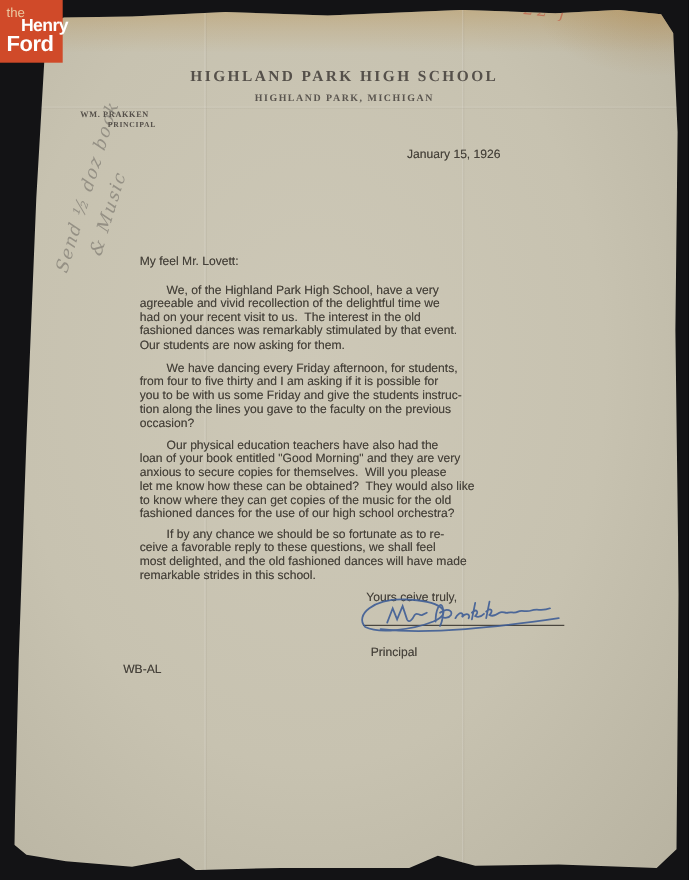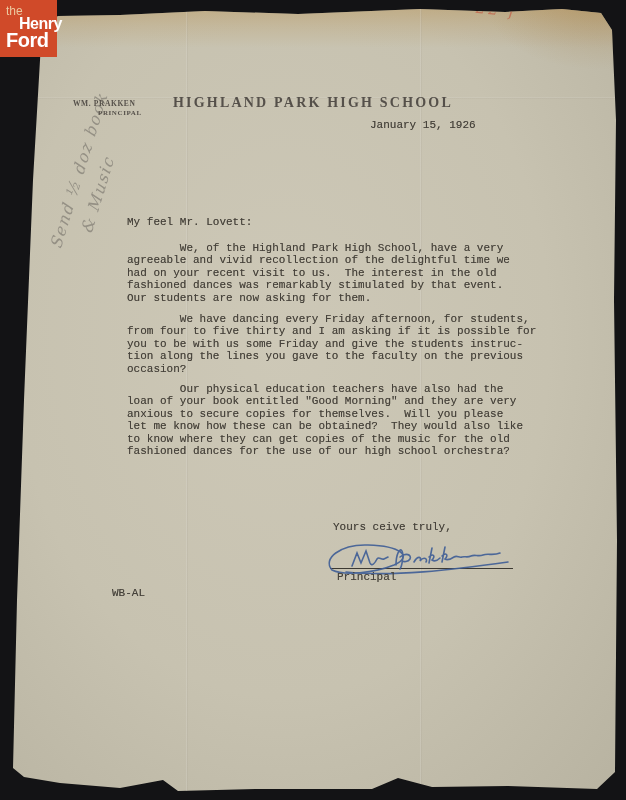--- a/index.html
+++ b/index.html
@@ -27,31 +27,32 @@
     position:absolute;right:0;top:0;width:140px;height:70px;
     background:radial-gradient(ellipse at 80% 10%, rgba(170,130,70,.35), rgba(170,130,70,0) 70%);
   }
   .crease-v{position:absolute;top:0;bottom:0;width:2px;
     background:linear-gradient(90deg, rgba(255,255,255,.22), rgba(110,100,80,.14));}
   .crease-h{position:absolute;left:0;right:0;height:2px;
     background:linear-gradient(180deg, rgba(255,255,255,.16), rgba(110,100,80,.10));}
   
   .typed{
     position:absolute;
-    font-family:Liberation Mono, monospace;
+    font-family:Liberation Sans, sans-serif;
     font-size:11px;line-height:12.4px;letter-spacing:0px;
     color:#45413a;white-space:pre;
     text-shadow:0 0 .5px rgba(70,64,52,.55);
+    margin-top:16px;
   }
   .addr{line-height:14px;}
   
   .lh-name{
     position:absolute;left:0;top:63px;width:100%;text-align:center;
     font-family:"Liberation Serif","DejaVu Serif",serif;
-    font-size:14px;font-weight:bold;letter-spacing:2.2px;color:#55504a;margin-top:32px;
+    font-size:14px;font-weight:bold;letter-spacing:2.2px;color:#55504a;
   }
   .lh-city{
     position:absolute;left:0;top:84px;width:100%;text-align:center;
     font-family:"Liberation Serif","DejaVu Serif",serif;
     font-size:9px;font-weight:bold;letter-spacing:1.4px;color:#5a554f;
   }
   .lh-principal{
     position:absolute;left:73px;top:99px;
     font-family:"Liberation Serif","DejaVu Serif",serif;
     font-size:7.5px;font-weight:bold;letter-spacing:.6px;color:#55504a;white-space:pre;
@@ -99,20 +100,21 @@
     <div class="crease-v" style="left:186px"></div>
     <div class="crease-v" style="left:420px"></div>
     <div class="crease-h" style="top:97px"></div>
 
     <div class="red-mark">22 f</div>
 
     <div class="pencil">Send ½ doz book
     &amp; Music</div>
 
     <div class="lh-name">HIGHLAND PARK HIGH SCHOOL</div>
+    <div class="lh-city">HIGHLAND PARK, MICHIGAN</div>
     <div class="lh-principal">WM. PRAKKEN</div>
     <div class="lh-principal-title">PRINCIPAL</div>
 
     <div class="typed" style="left:370px;top:119px">January 15, 1926</div>
 
 
     <div class="typed" style="left:127px;top:216px">My feel Mr. Lovett:</div>
 
     <div class="typed" style="left:127px;top:242px">        We, of the Highland Park High School, have a very
 agreeable and vivid recollection of the delightful time we
@@ -123,20 +125,24 @@
 loan of your book entitled "Good Morning" and they are very
 anxious to secure copies for themselves.  Will you please
 let me know how these can be obtained?  They would also like
 to know where they can get copies of the music for the old
 fashioned dances for the use of our high school orchestra?</div>
     <div class="typed" style="left:127px;top:313px">        We have dancing every Friday afternoon, for students,
 from four to five thirty and I am asking if it is possible for
 you to be with us some Friday and give the students instruc-
 tion along the lines you gave to the faculty on the previous
 occasion?</div>
+    <div class="typed" style="left:127px;top:464px">        If by any chance we should be so fortunate as to re-
+ceive a favorable reply to these questions, we shall feel
+most delighted, and the old fashioned dances will have made
+remarkable strides in this school.</div>
 
     <div class="typed" style="left:333px;top:521px">Yours ceive truly,</div>
 
     <div class="sig-underline"></div>
 
     <svg class="sig-svg" width="205" height="44" viewBox="0 0 205 44">
       <g fill="none" stroke="#3f5e96" stroke-width="1.6" stroke-linecap="round" opacity="0.9">
         <path d="M12,35 C2,24 20,9 48,10 C80,11 94,21 74,30 C54,38 24,41 12,35"></path>
         <path d="M32,31 L37,18 L41,28 L46,16 L50,28 C52,32 55,28 57,24 C59,21 61,25 64,24 L68,22"></path>
         <path d="M76,30 C76,19 80,12 82,16 C84,20 82,31 80,34 M80,22 C86,17 92,20 90,24 C88,27 84,27 82,26"></path>

